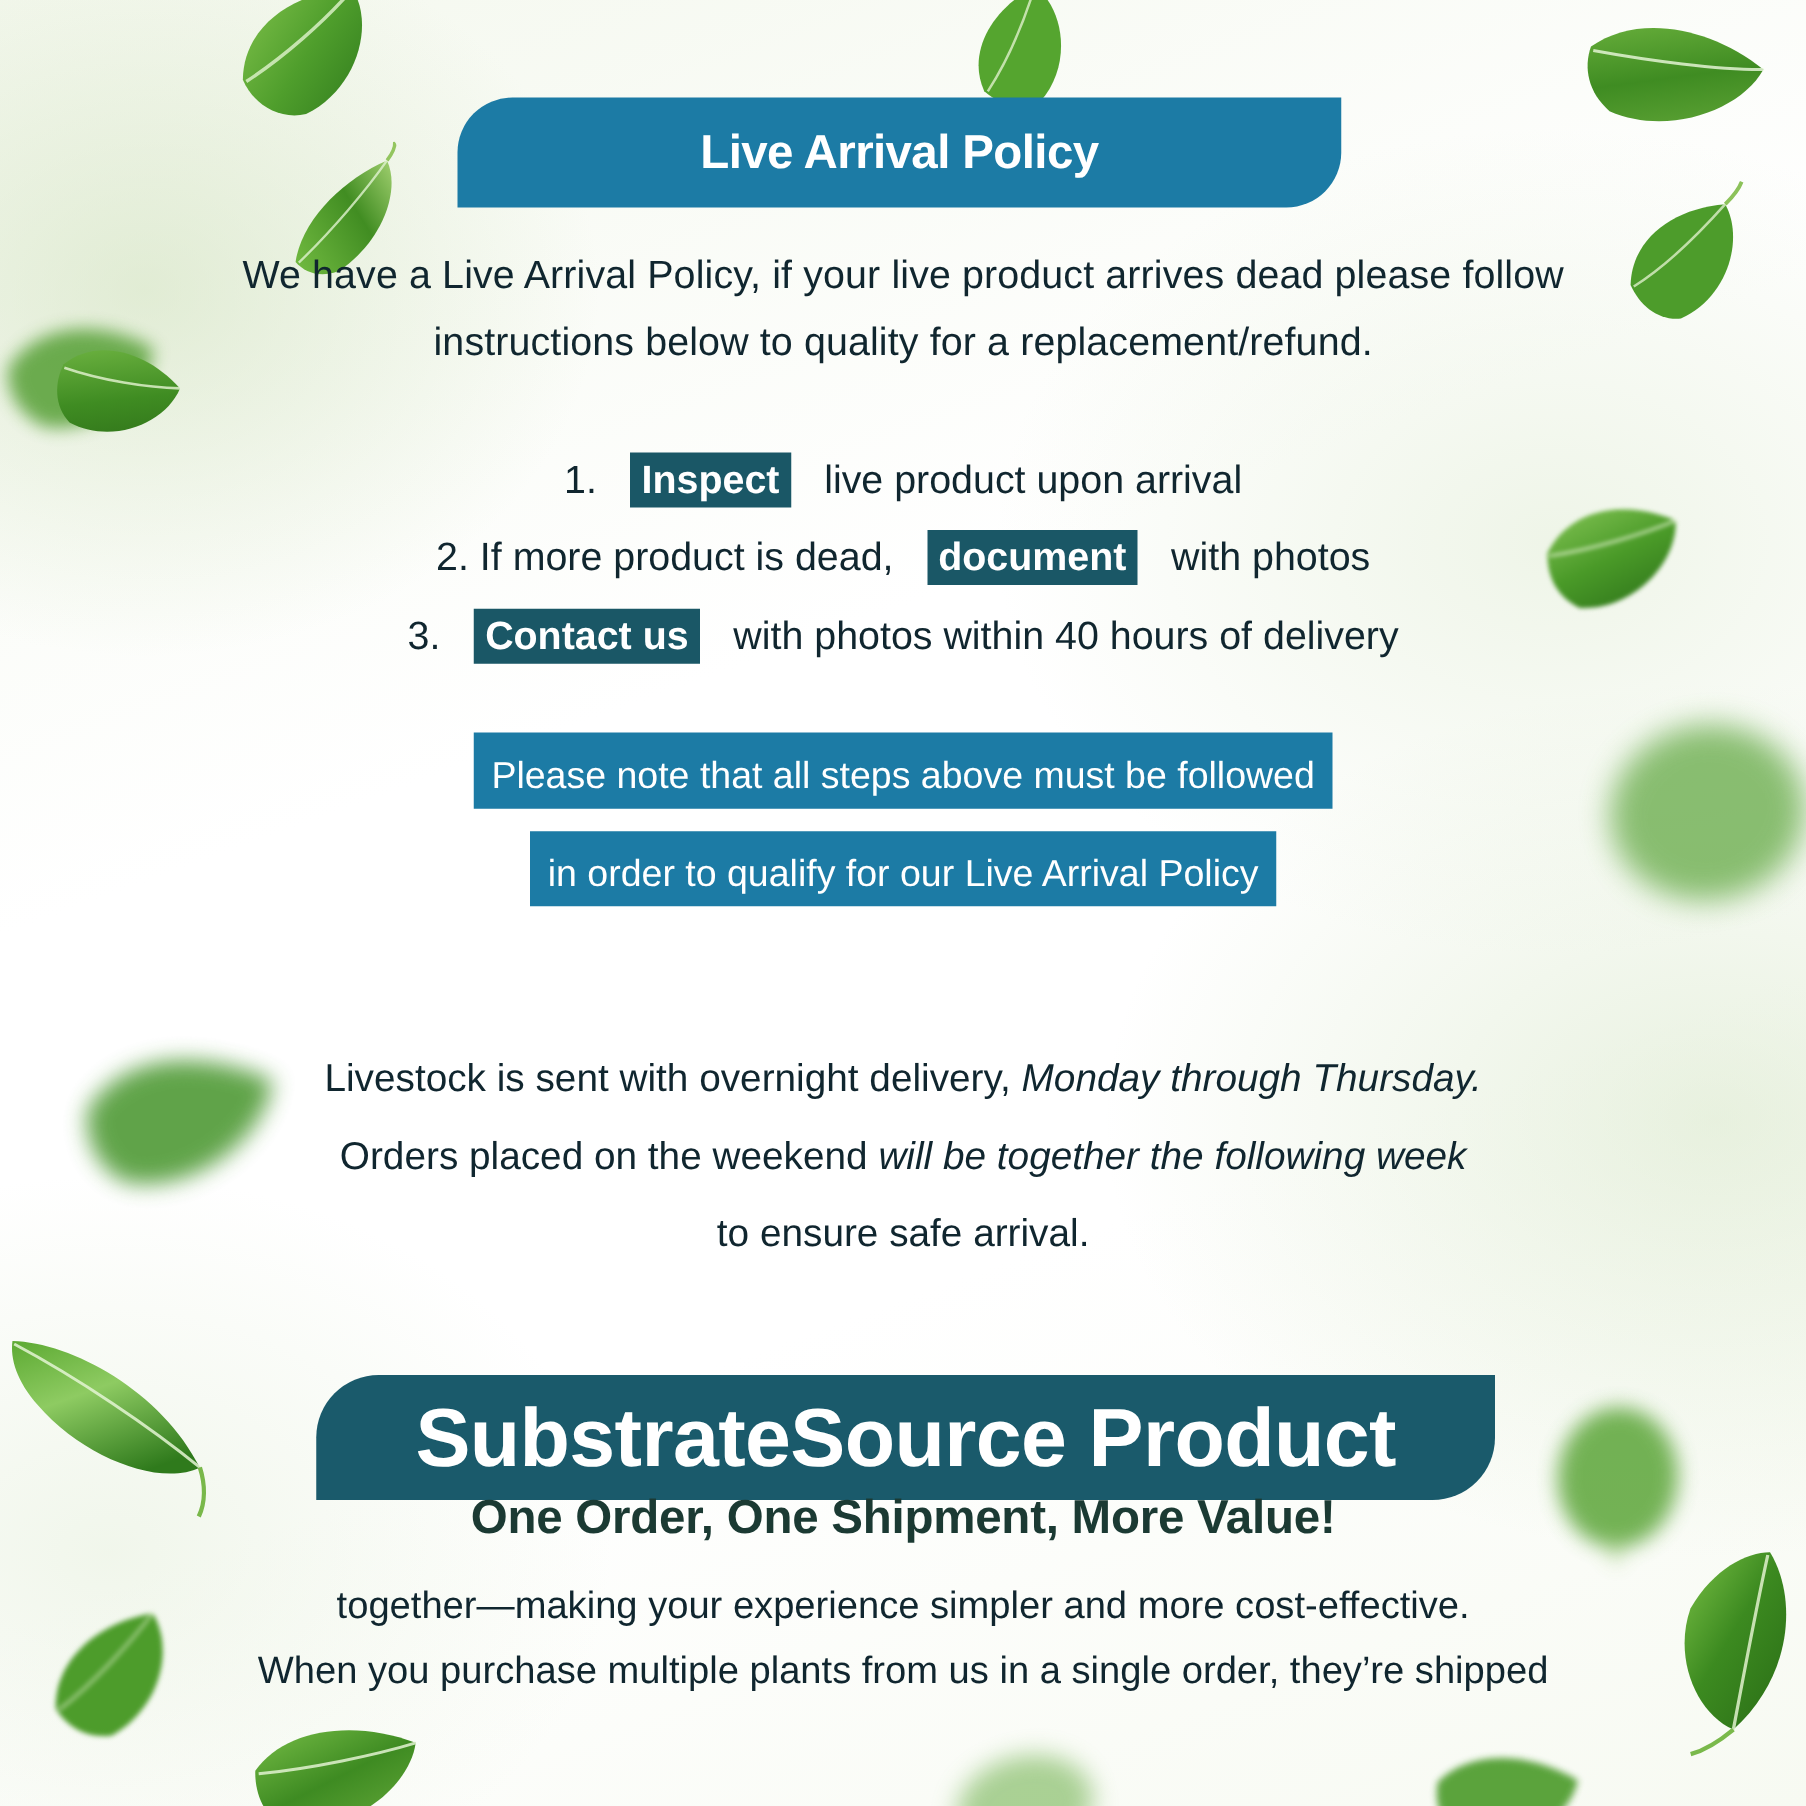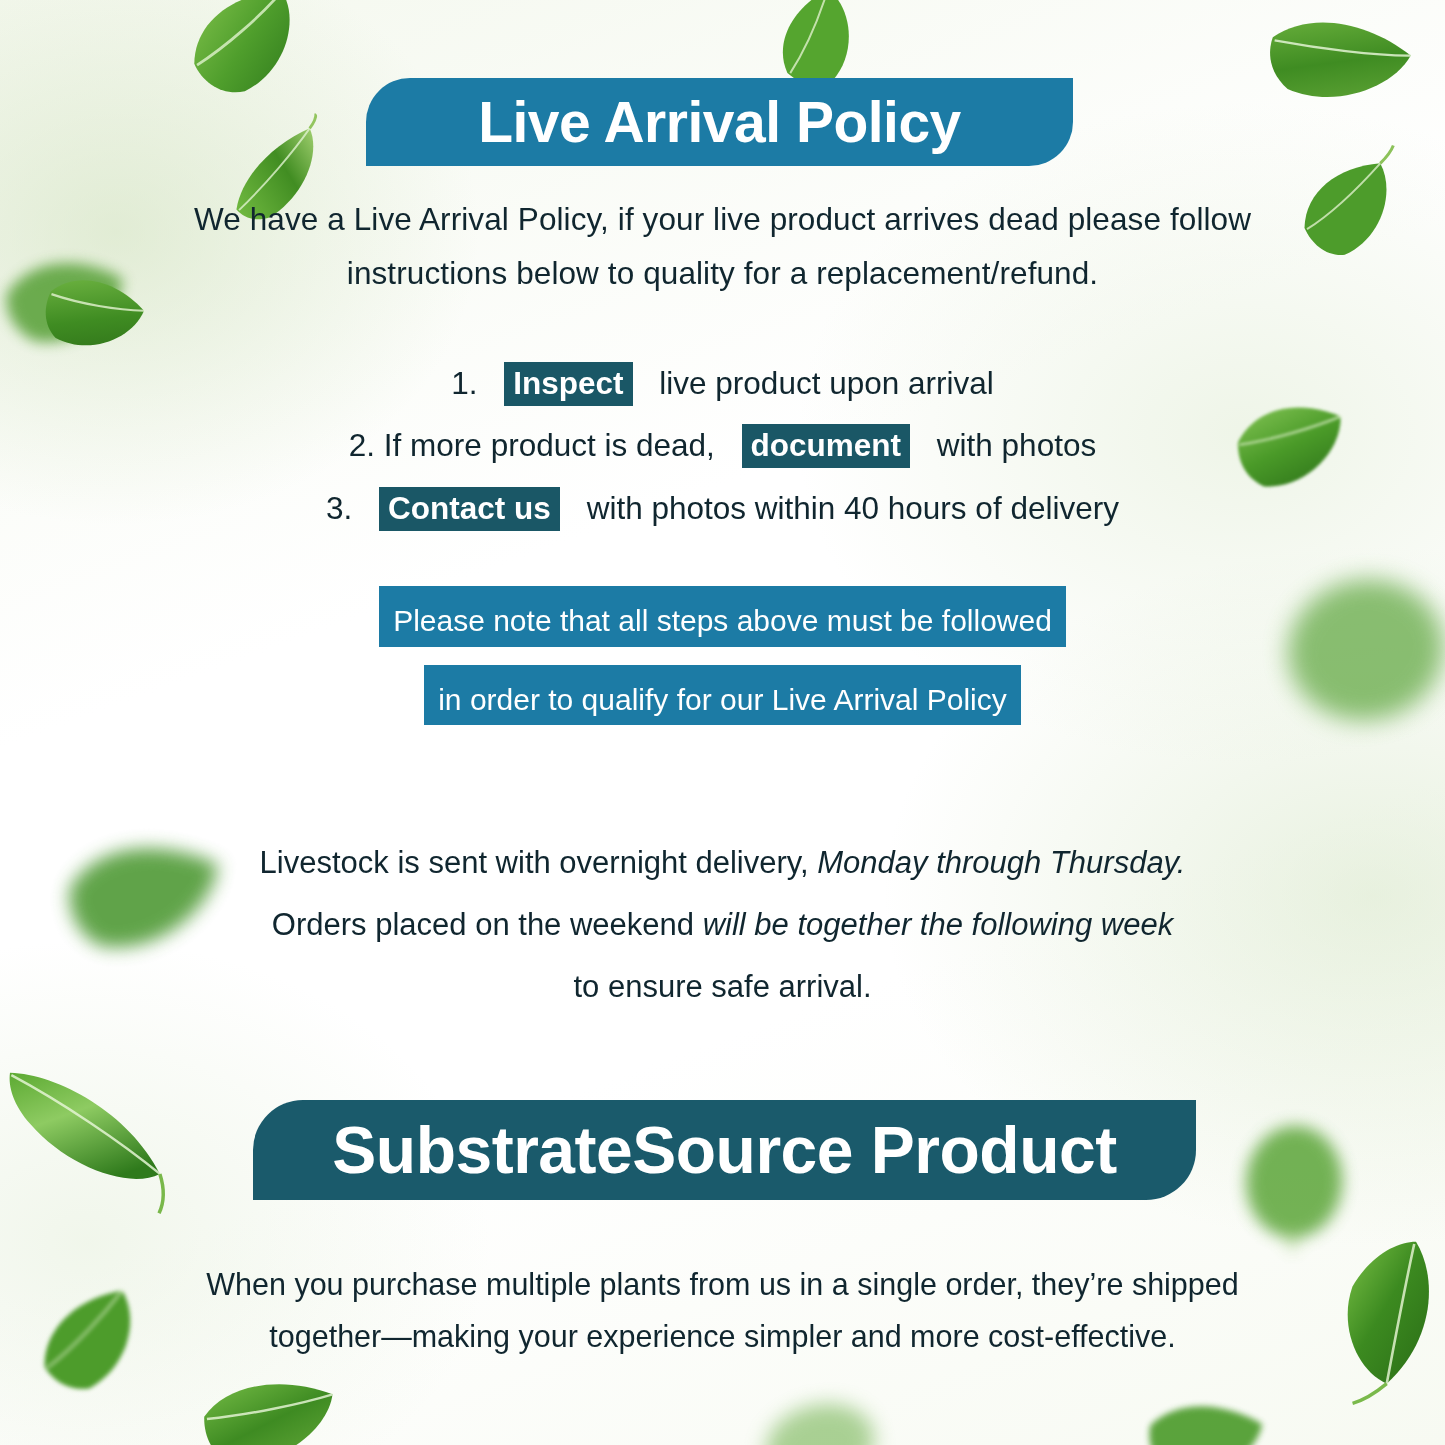--- a/index.html
+++ b/index.html
@@ -56,21 +56,21 @@
     white-space: nowrap;
   }
 
   #banner-live {
     left: 366px;
     top: 78px;
     width: 707px;
     height: 88px;
     background: #1c7ba5;
   }
-  #banner-live .banner-text { font-size: 57px; }
+  #banner-live .banner-text { font-size: 38px; }
 
   #banner-substrate {
     left: 253px;
     top: 1100px;
     width: 943px;
     height: 100px;
     background: #1a5a6b;
     border-radius: 50px 0 50px 0;
   }
   #banner-substrate .banner-text { font-size: 66px; }
@@ -384,20 +384,21 @@
         <span>Orders placed on the weekend</span>
         <i>will be together the following week</i>
       </div>
       <div>to ensure safe arrival.</div>
     </div>
 
     <div class="banner" id="banner-substrate">
       <span class="banner-text">SubstrateSource Product</span>
     </div>
 
+    <div id="subheading">One Order, One Shipment, More Value!</div>
 
     <div class="para" id="closing">
+      <div>together—making your experience simpler and more cost-effective.</div>
       <div>When you purchase multiple plants from us in a single order, they’re shipped</div>
-      <div>together—making your experience simpler and more cost-effective.</div>
     </div>
 
   </div>
 </div>
 
 </body></html>

